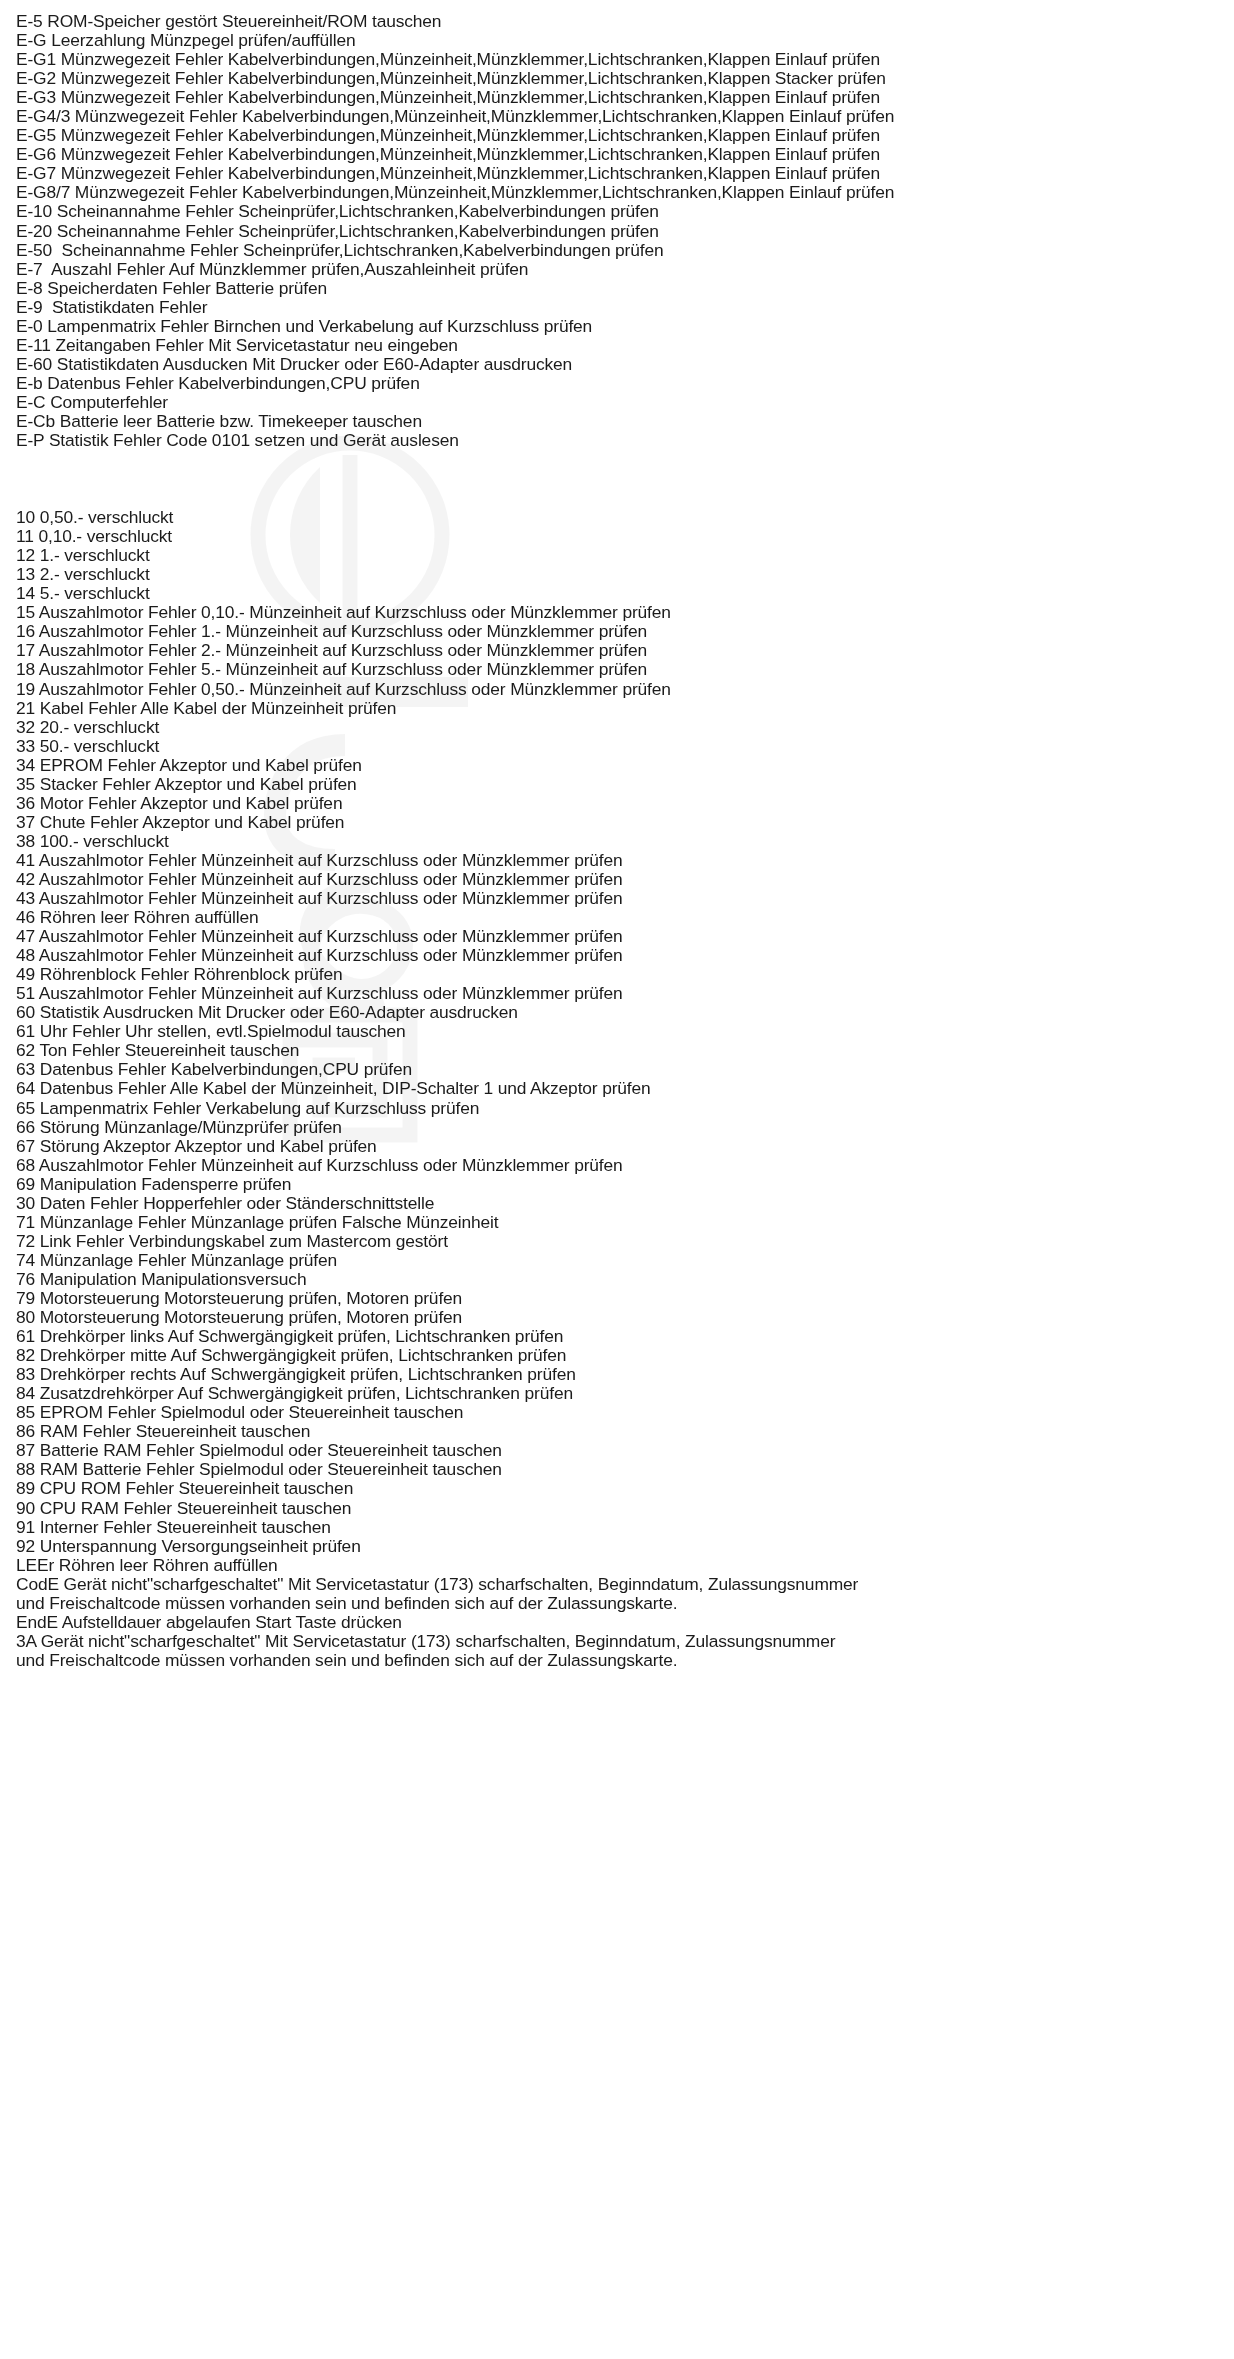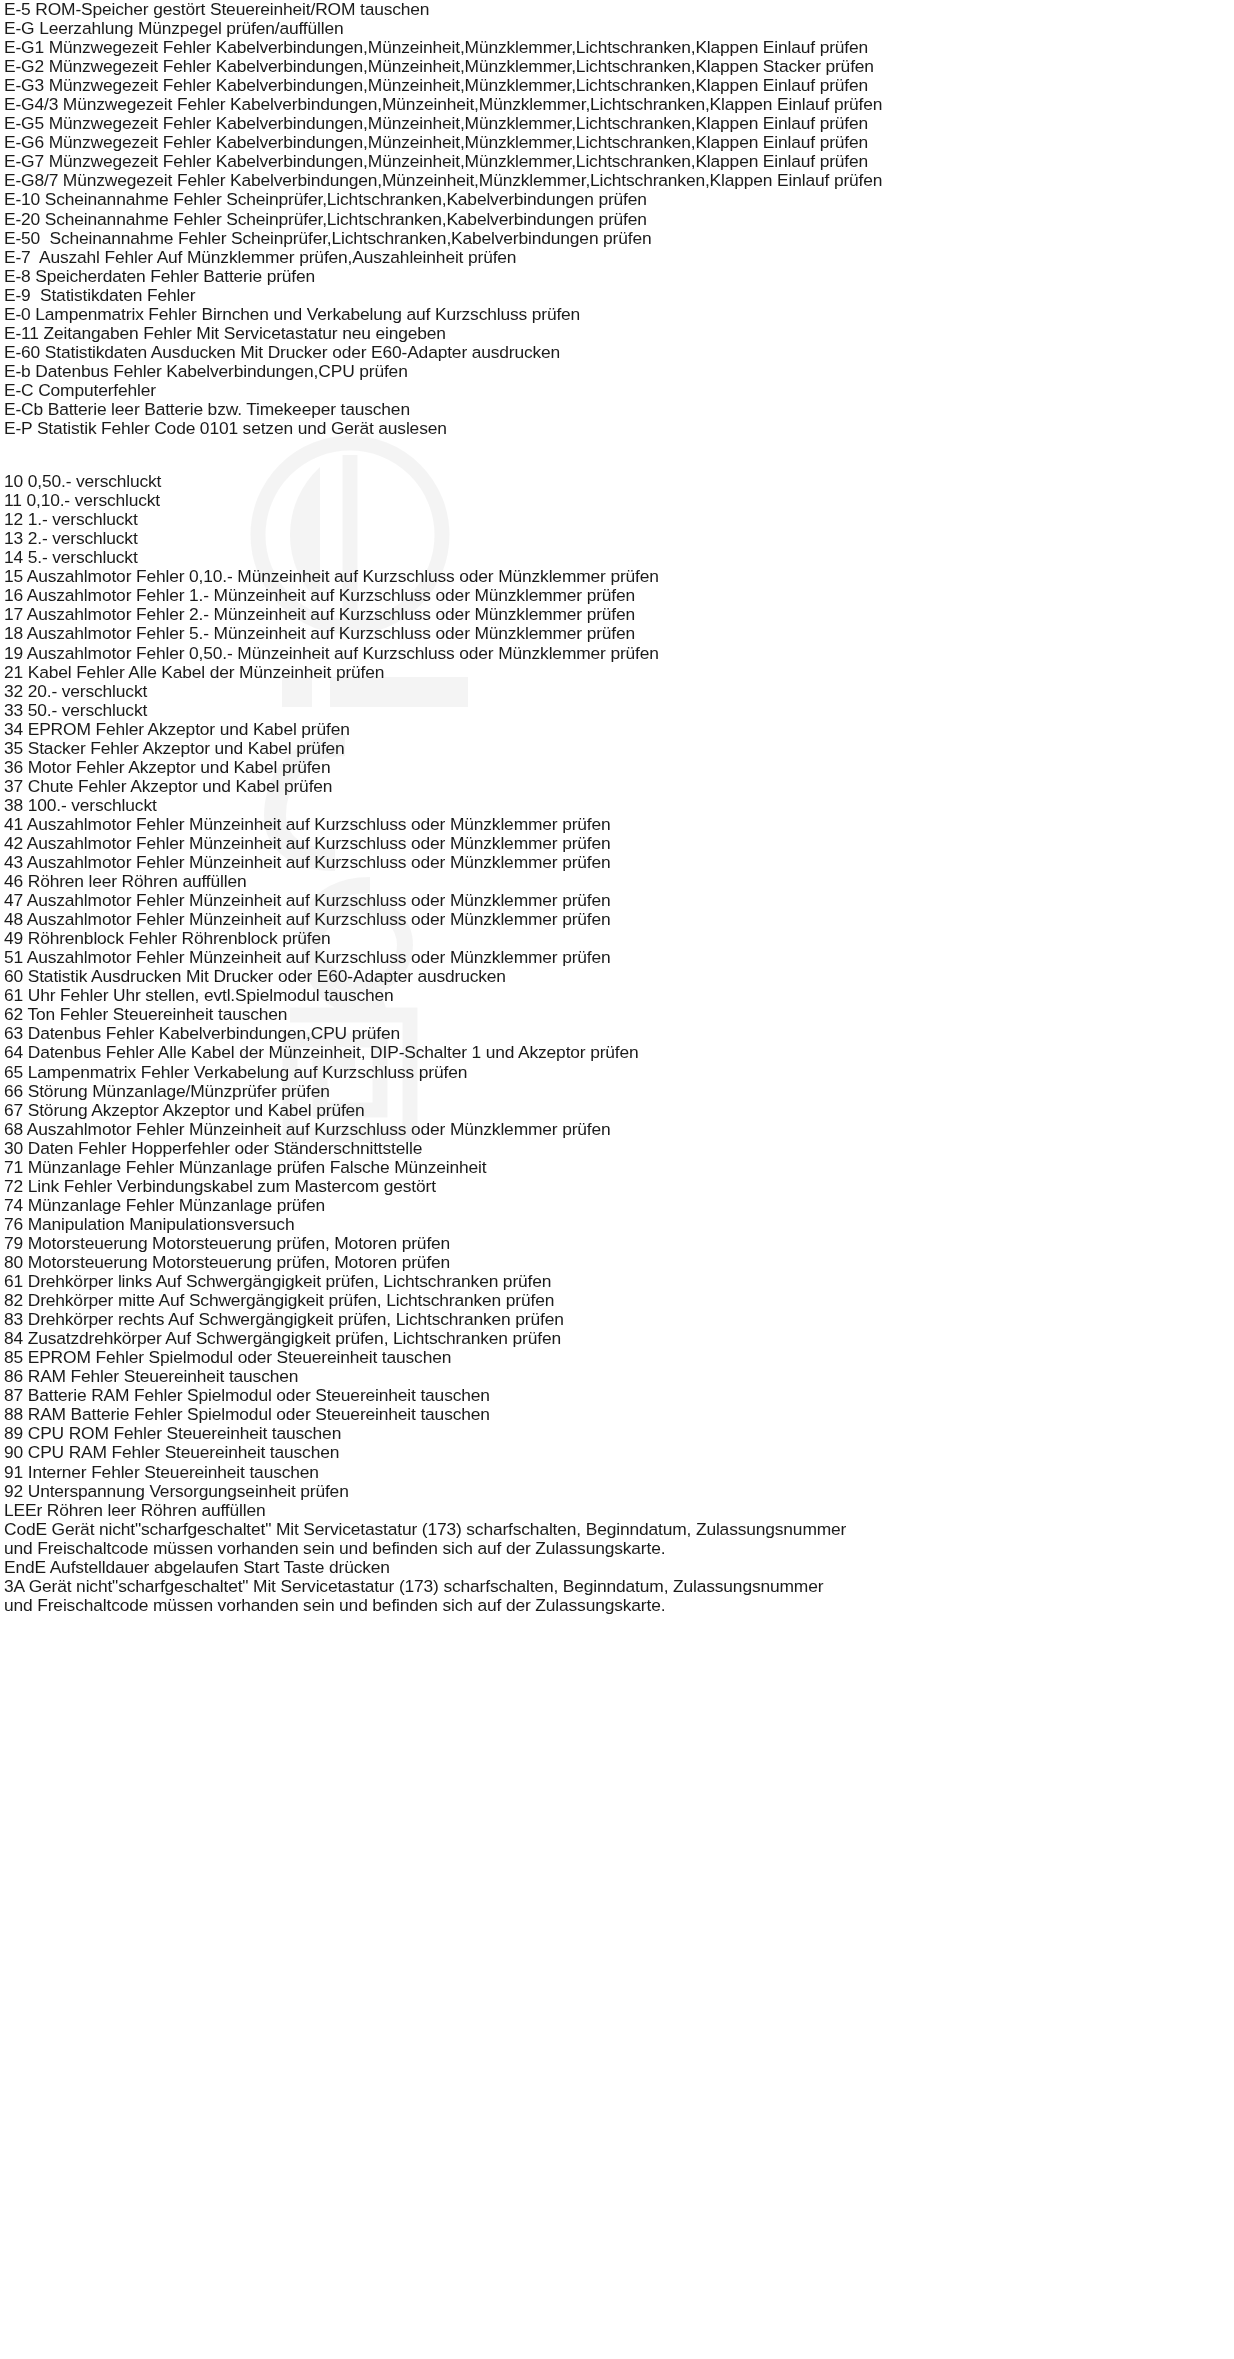--- a/index.html
+++ b/index.html
@@ -32,21 +32,21 @@
   }
   #watermark svg { display:block; width:100%; height:100%; }
 
   
   #sheet {
     position: relative;
     z-index: 2;
     padding: 0 0 0 4px;
   }
 
-  .block { margin: 0; padding: 0; }
+  .block { margin: 12px; padding: 0; }
 
   .line {
     font-size: 17.4px;
     line-height: 19.05px;
     white-space: pre;
     letter-spacing: -0.15px;
     color: #1b1b1b;
   }
 
   
@@ -135,20 +135,21 @@
       <div class="line">51 Auszahlmotor Fehler Münzeinheit auf Kurzschluss oder Münzklemmer prüfen</div>
       <div class="line">60 Statistik Ausdrucken Mit Drucker oder E60-Adapter ausdrucken</div>
       <div class="line">61 Uhr Fehler Uhr stellen, evtl.Spielmodul tauschen</div>
       <div class="line">62 Ton Fehler Steuereinheit tauschen</div>
       <div class="line">63 Datenbus Fehler Kabelverbindungen,CPU prüfen</div>
       <div class="line">64 Datenbus Fehler Alle Kabel der Münzeinheit, DIP-Schalter 1 und Akzeptor prüfen</div>
       <div class="line">65 Lampenmatrix Fehler Verkabelung auf Kurzschluss prüfen</div>
       <div class="line">66 Störung Münzanlage/Münzprüfer prüfen</div>
       <div class="line">67 Störung Akzeptor Akzeptor und Kabel prüfen</div>
       <div class="line">68 Auszahlmotor Fehler Münzeinheit auf Kurzschluss oder Münzklemmer prüfen</div>
+      <div class="line">69 Manipulation Fadensperre prüfen</div>
       <div class="line">30 Daten Fehler Hopperfehler oder Ständerschnittstelle</div>
       <div class="line">71 Münzanlage Fehler Münzanlage prüfen Falsche Münzeinheit</div>
       <div class="line">72 Link Fehler Verbindungskabel zum Mastercom gestört</div>
       <div class="line">74 Münzanlage Fehler Münzanlage prüfen</div>
       <div class="line">76 Manipulation Manipulationsversuch</div>
       <div class="line">79 Motorsteuerung Motorsteuerung prüfen, Motoren prüfen</div>
       <div class="line">80 Motorsteuerung Motorsteuerung prüfen, Motoren prüfen</div>
       <div class="line">61 Drehkörper links Auf Schwergängigkeit prüfen, Lichtschranken prüfen</div>
       <div class="line">82 Drehkörper mitte Auf Schwergängigkeit prüfen, Lichtschranken prüfen</div>
       <div class="line">83 Drehkörper rechts Auf Schwergängigkeit prüfen, Lichtschranken prüfen</div>

